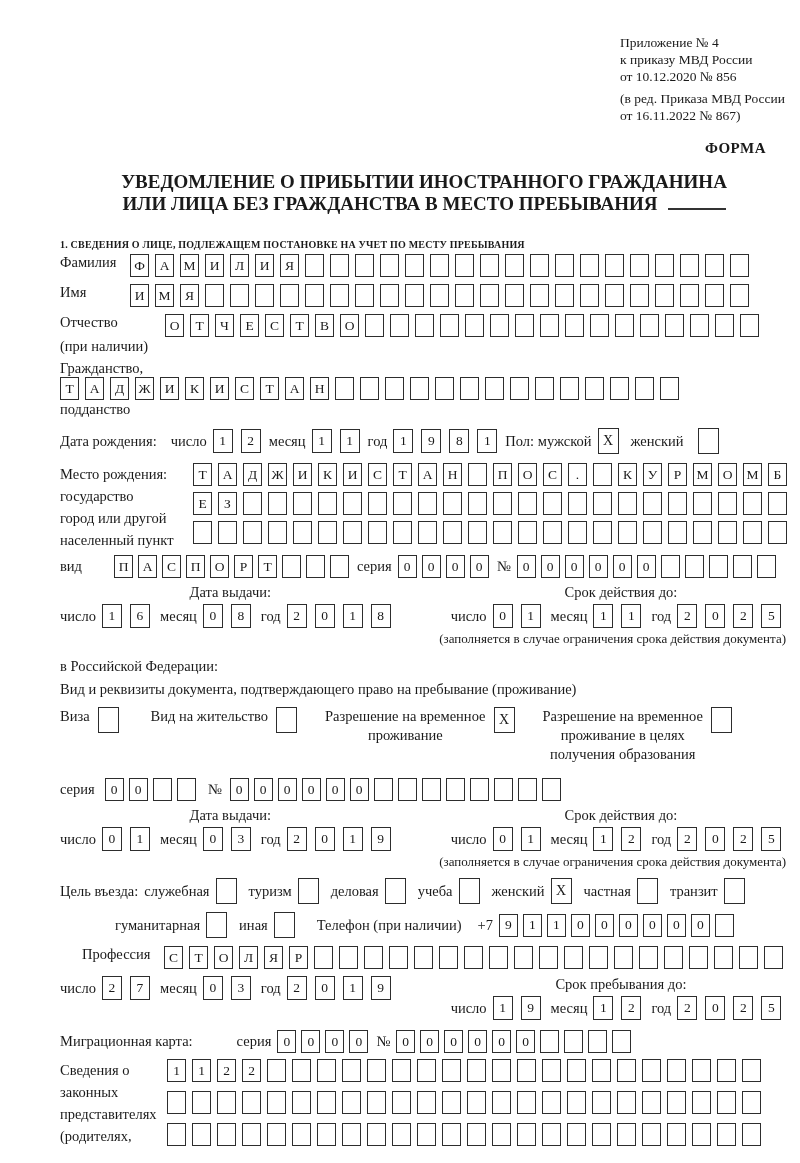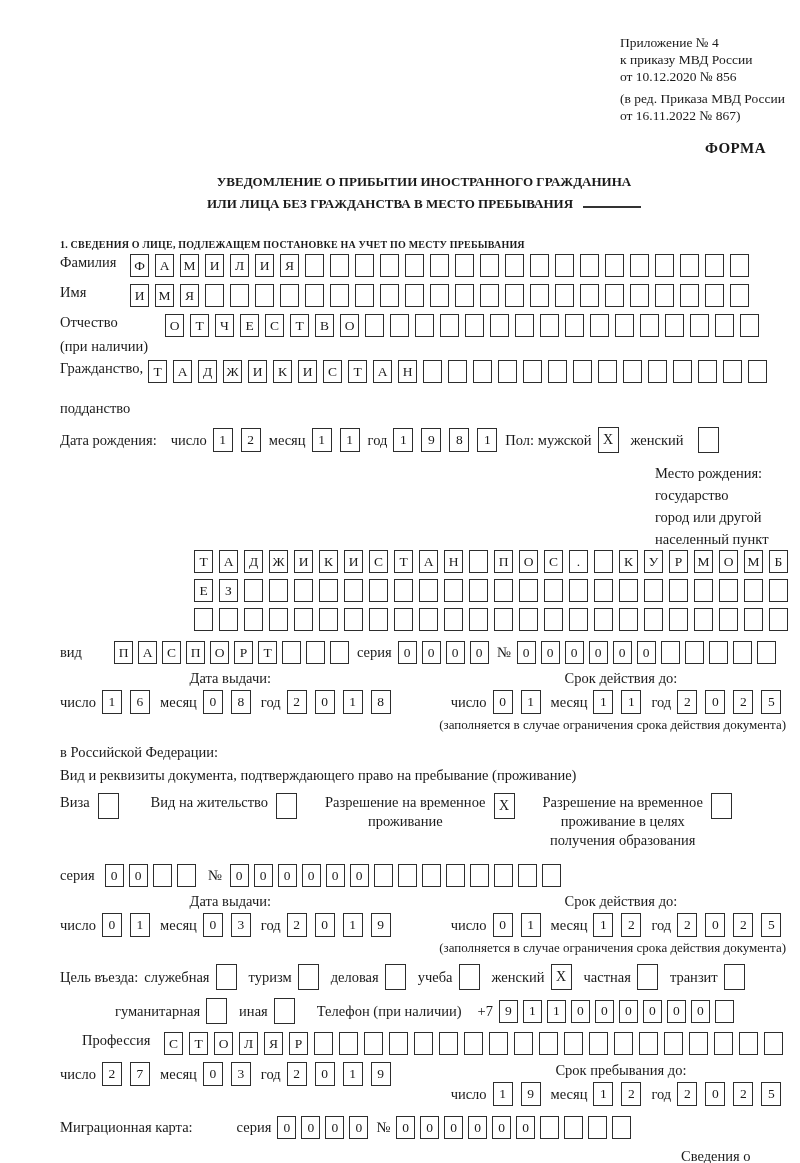--- a/index.html
+++ b/index.html
@@ -10,21 +10,21 @@
     overflow:hidden; position:relative;
   }
   .page { padding:34px 12px 0 60px; width:800px; }
 
   
   .appendix { margin-left:560px; font-size:13.5px; line-height:17px; }
   .appendix .amend { margin-top:5px; }
   .forma { text-align:right; padding-right:22px; font-weight:bold; font-size:15px; margin-top:16px; letter-spacing:.5px; }
 
   
-  .title { text-align:center; font-weight:bold; font-size:13px; line-height:22px; margin-top:14px; }
+  .title { text-align:center; font-weight:bold; font-size:19px; line-height:22px; margin-top:14px; }
   .blank-line { display:inline-block; width:58px; border-bottom:2px solid #333; height:14px; margin-left:10px; }
 
   .sec-heading { font-weight:bold; font-size:10px; margin-top:24px; margin-bottom:4px; letter-spacing:.2px; }
 
   
   .cells { display:inline-flex; gap:6px; flex:0 0 auto; }
   .cell {
     width:19px; height:23px; border:1.4px solid #2d2d2d; background:#fff;
     display:inline-flex; align-items:center; justify-content:center;
     font-size:13.5px; flex:0 0 auto;
@@ -38,21 +38,21 @@
   .crow .lbl { flex:0 0 auto; }
   .lblw70 { width:70px; } .lblw105 { width:105px; } .lblw88 { width:88px; }
   .subline { font-size:14.5px; line-height:18px; margin:-2px 0 5px 0; }
 
   
   .inline-row { display:flex; align-items:center; font-size:14.5px; margin:10px 0 9px 0; flex-wrap:nowrap; }
   .inline-row .lbl { margin-right:6px; }
   .gap12 { margin-left:12px; } .gap8 { margin-left:8px; }
 
   
-  .split { display:flex; align-items:flex-end; margin-bottom:4px;flex-direction:column; }
+  .split { display:flex; align-items:flex-start; margin-bottom:4px; }
   .split .label-col { font-size:14.5px; line-height:22px; flex:0 0 auto; }
   .w133 { width:133px; } .w107 { width:107px; }
   .box-rows .crow { margin-bottom:6px; }
 
   .center-bold { text-align:center; font-weight:bold; font-size:14.5px; margin:4px 0 8px 0; }
 
   
   .date-pair { display:flex; margin-top:6px; }
   .dgroup { width:345px; }
   .dgroup + .dgroup { margin-left:50px; }
@@ -184,21 +184,21 @@
         <span class="cell"></span>
         <span class="cell"></span>
         <span class="cell"></span>
         <span class="cell"></span>
         <span class="cell"></span>
         <span class="cell"></span>
       </span>
   </div>
   <div class="subline">(при наличии)</div>
 
-  <div class="crow" style="margin-bottom:18px;">
+  <div class="crow" style="margin-bottom:2px;flex-direction:column;">
     <span class="lbl lblw88">Гражданство,</span>
     <span class="cells">
         <span class="cell">Т</span>
         <span class="cell">А</span>
         <span class="cell">Д</span>
         <span class="cell">Ж</span>
         <span class="cell">И</span>
         <span class="cell">К</span>
         <span class="cell">И</span>
         <span class="cell">С</span>

